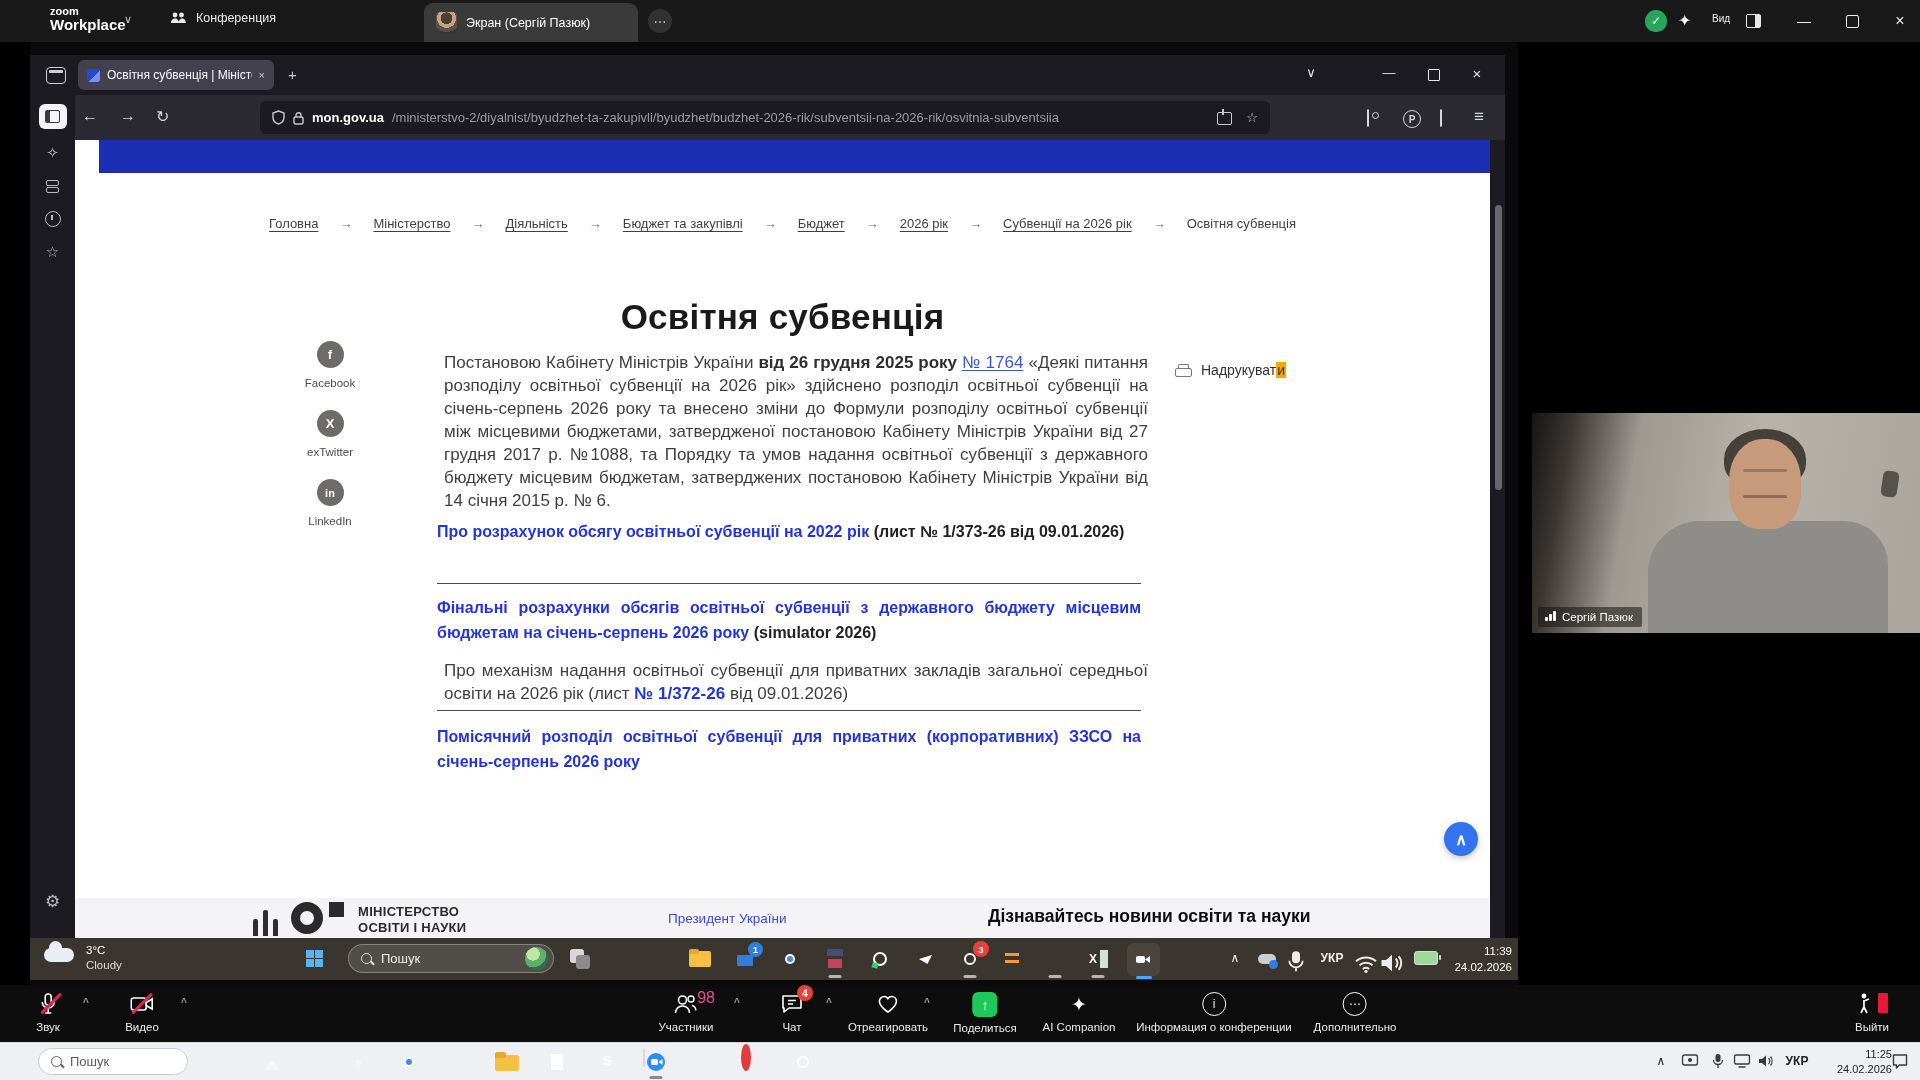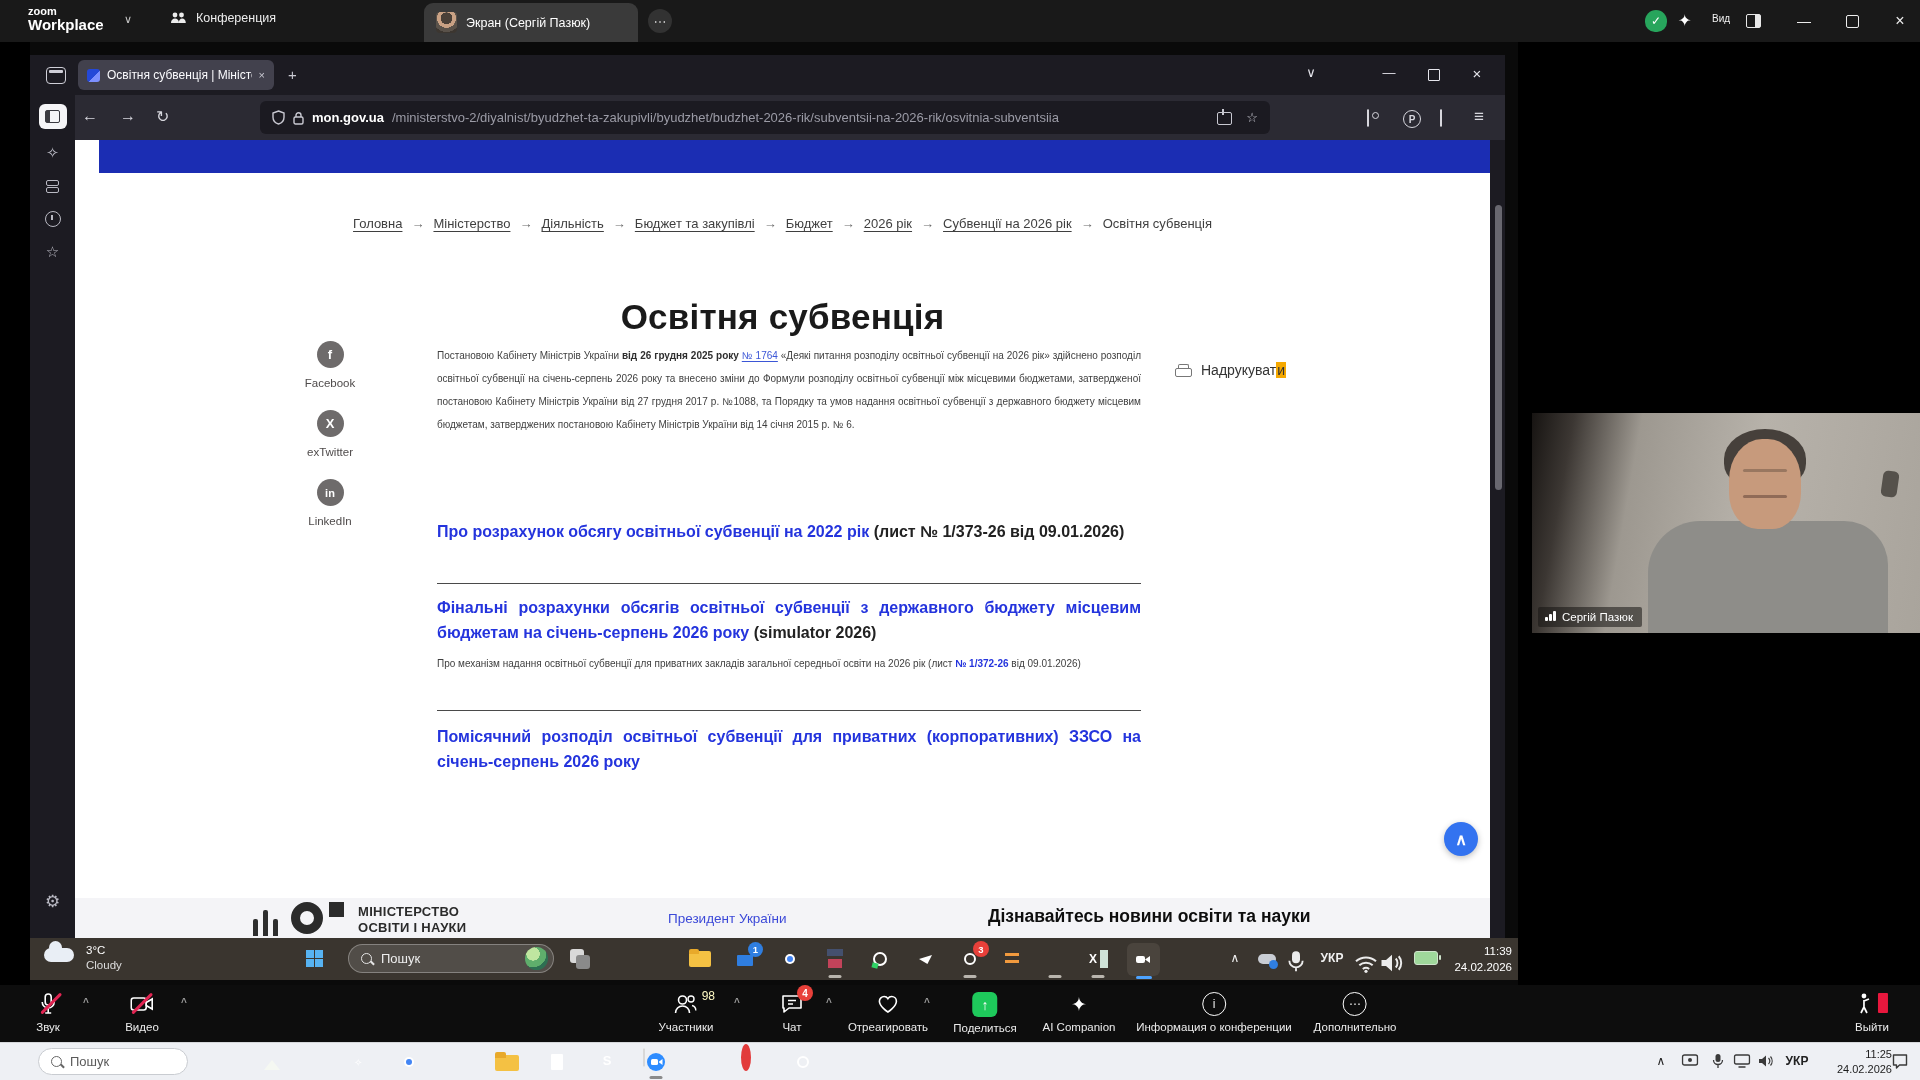--- a/index.html
+++ b/index.html
@@ -1,21 +1,21 @@
 <!DOCTYPE html>
 <html><head>
 <meta charset="utf-8">
 <style>
   html,body{margin:0;padding:0}
   #stage{position:relative;width:1920px;height:1080px;background:#000;overflow:hidden;
          font-family:"Liberation Sans",sans-serif;-webkit-font-smoothing:antialiased}
 
   
   .ztop{position:absolute;left:0;top:0;width:1920px;height:42px;background:#191919;color:#fff;z-index:40}
-  .zlogo{position:absolute;left:28px;top:5px;line-height:1.1}
+  .zlogo{position:absolute;left:50px;top:5px;line-height:1.1}
   .zlogo .l1{font-size:11px;font-weight:700}
   .zlogo .l2{font-size:15px;font-weight:700}
   .zchev{position:absolute;left:124px;top:13px;color:#c9c9c9;font-size:11px}
   .ztabmeet{position:absolute;left:170px;top:11px;display:flex;gap:9px;align-items:center;font-size:12.5px;color:#ececec}
   .ztabscreen{position:absolute;left:424px;top:3px;width:214px;height:39px;background:#3a3a3a;border-radius:9px 9px 0 0;
               display:flex;align-items:center;gap:9px;padding:0 12px;box-sizing:border-box;font-size:12.5px;color:#fff}
   .zav{width:21px;height:21px;border-radius:4px;flex:0 0 auto;
        background:radial-gradient(circle at 50% 30%,#4a4038 0 32%,#c9a184 33% 52%,#5a524a 53% 75%,#3c3630 76%)}
   .zmore{position:absolute;left:648px;top:9px;width:24px;height:24px;border-radius:50%;background:#323232;color:#ddd;
          display:flex;align-items:center;justify-content:center;font-size:13px}
@@ -71,35 +71,35 @@
   .stabs::before,.stabs::after{content:'';position:absolute;left:0;right:0;height:4px;border:1.4px solid #b9b9c3;border-radius:2px}
   .stabs::after{top:7px}
   .sclock{width:14px;height:14px;border:1.6px solid #b9b9c3;border-radius:50%;position:relative}
   .sclock::after{content:'';position:absolute;left:5.5px;top:3px;width:1.8px;height:5px;background:#b9b9c3}
   .sgear{margin-top:auto;margin-bottom:26px;color:#b9b9c3;font-size:17px}
 
   
   .bpage{position:absolute;left:45px;top:85px;width:1415px;height:798px;background:#fff;overflow:hidden;color:#3f3f3f}
   .bscroll{position:absolute;right:3px;top:150px;width:7px;height:285px;background:#9b9ba3;border-radius:4px;opacity:.6}
   .banner{position:absolute;left:24px;top:0;right:0;height:33px;background:#1b2db3}
-  .crumbs{position:absolute;left:0;top:76px;width:100%;display:flex;justify-content:center;align-items:center;gap:9px;font-size:13px;color:#3f3f3f}
+  .crumbs{position:absolute;left:0;top:76px;width:100%;display:flex;justify-content:center;align-items:center;gap:21px;font-size:13px;color:#3f3f3f}
   .crumbs a{color:#3f3f3f;text-decoration:underline;text-underline-offset:3px;cursor:pointer}
   .crumbs .sep{color:#6a6a6a}
   .crumbs .last{text-decoration:none}
   .ptitle{position:absolute;left:0;top:134px;width:100%;text-align:center;font-size:35px;font-weight:800;color:#1a1a1a;letter-spacing:.2px}
   .shareit{position:absolute;width:90px;text-align:center}
   .shareit .c{width:27px;height:27px;border-radius:50%;background:#6e6b6b;color:#fff;margin:0 auto;
               display:flex;align-items:center;justify-content:center;font-size:13px;font-weight:700}
   .shareit .lb{margin-top:9px;font-size:11.5px;color:#4f4b4b}
   .printbtn{position:absolute;left:1100px;top:222px;display:flex;align-items:center;gap:9px;font-size:14px;color:#333}
   .printer{width:17px;height:14px;position:relative;margin-top:2px}
   .printer::before{content:'';position:absolute;left:0;right:0;top:4px;height:7px;border:1.5px solid #777;border-radius:2px}
   .printer::after{content:'';position:absolute;left:3px;right:3px;top:0;height:4px;border:1.5px solid #777;border-bottom:none;border-radius:2px 2px 0 0}
   .hl{background:#f5a800;padding:0 1px}
-  .art{position:absolute;left:362px;width:704px;font-size:10px;line-height:23px;text-align:justify;color:#3f3f3f;margin:0}
+  .art{position:absolute;left:362px;width:704px;font-size:17px;line-height:23px;text-align:justify;color:#3f3f3f;margin:7px}
   .art b{color:#2e2e2e}
   .ilink{color:#3b56d6;text-decoration:underline;text-underline-offset:2px;cursor:pointer}
   .doc{position:absolute;left:362px;width:704px;font-size:16px;line-height:25px;font-weight:700;text-align:justify;margin:0}
   .bluelink{color:#2434dd;cursor:pointer}
   .doc .rest{color:#222}
   .hr{position:absolute;left:362px;width:704px;border-top:1px solid #4a4a4a;height:0}
   .scrolltop{position:absolute;left:1369px;top:682px;width:34px;height:34px;border-radius:50%;background:#3373f0;color:#fff;
              display:flex;align-items:center;justify-content:center;font-size:16px;font-weight:700;box-shadow:0 2px 6px rgba(0,0,0,.25)}
   .pfooter{position:absolute;left:0;top:758px;width:100%;height:40px;background:#f4f4f7;overflow:hidden}
   .trident{position:absolute;left:178px;top:8px;width:26px;height:30px}
@@ -148,21 +148,21 @@
            display:flex;align-items:flex-end;gap:5px;padding:4px 9px 4px 7px;border-radius:2px}
   .bars i{display:inline-block;width:2.5px;background:#fff;margin-right:1.5px;border-radius:1px}
 
   
   .zctrl{position:absolute;left:0;top:985px;width:1920px;height:57px;background:#0d0d0d;color:#ececec}
   .zi{position:absolute;top:7px;transform:translateX(-50%);display:flex;flex-direction:column;align-items:center;gap:5px;font-size:11.5px;white-space:nowrap}
   .zic{height:24px;display:flex;align-items:center;justify-content:center;position:relative}
   .zcaret{position:absolute;top:12px;transform:translateX(-50%);color:#9a9a9a;font-size:10px;font-weight:700}
   .slash{position:absolute;left:-2px;top:10px;width:28px;height:3px;background:#e02552;transform:rotate(-45deg);border-radius:2px}
   .cbadge{position:absolute;right:-9px;top:-7px;width:16px;height:16px;background:#e8403a;font-size:10px}
-  .pcount{position:absolute;right:-17px;top:-3px;font-size:12px;color:#fef9c3}
+  .pcount{position:absolute;right:-17px;top:-3px;font-size:16px;color:#ec4899}
   .sharebtn{width:25px;height:25px;background:#1ec95b;border-radius:6px;color:#fff;font-weight:700;font-size:14px;
             display:flex;align-items:center;justify-content:center}
   .ocircle{width:22px;height:22px;border:1.6px solid #fff;border-radius:50%;display:flex;align-items:center;justify-content:center;font-size:12px;font-style:normal}
   .door{position:absolute;right:-3px;top:1px;width:10px;height:20px;background:#e8173d;border-radius:1px}
 
   
   .htask{position:absolute;left:0;top:1042px;width:1920px;height:38px;background:#eef0f4;border-top:1px solid #d5d7da;color:#333}
   .hsearch{position:absolute;left:38px;top:5px;width:150px;height:27px;background:#fff;border:1px solid #c9ccd1;border-radius:14px;
            display:flex;align-items:center;gap:8px;padding:0 12px;box-sizing:border-box}
   .hmag{width:9px;height:9px;border:1.6px solid #666;border-radius:50%;position:relative;flex:0 0 auto}

